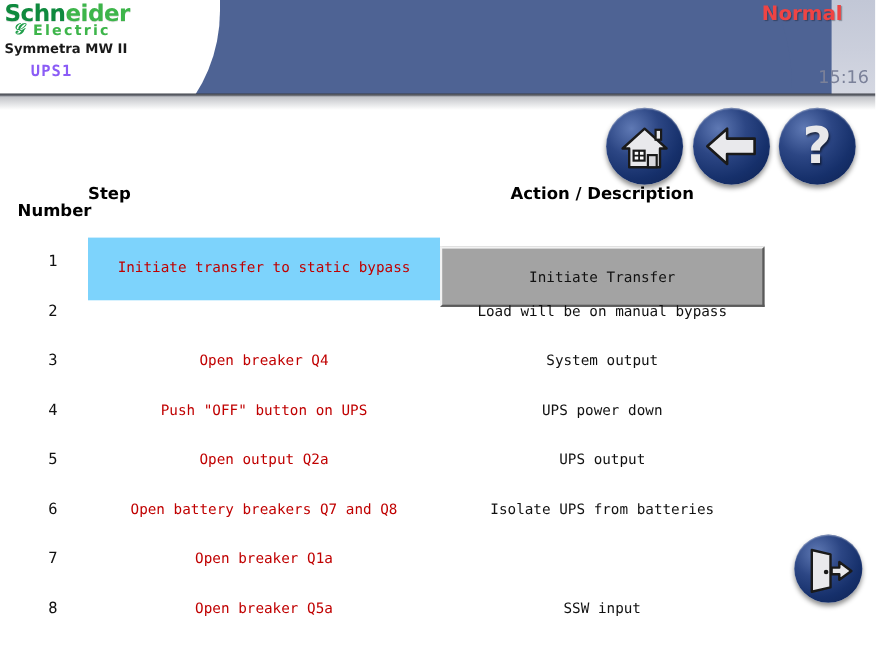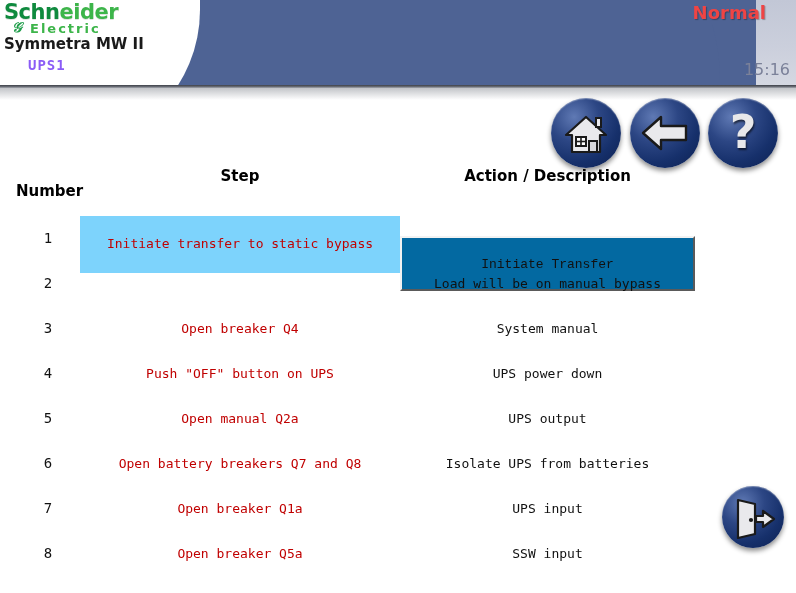--- a/index.html
+++ b/index.html
@@ -92,21 +92,21 @@
   .logo-swirl {
     position: absolute;
     left: 8px; top: -1px;
     font-size: 14px;
     color: #1f9e4a;
     font-style: italic;
     font-weight: bold;
   }
   .logo-model {
     font-family: "DejaVu Sans", sans-serif;
-    font-size: 15px;
+    font-size: 12px;
     font-weight: bold;
     color: #1a1a1a;
     line-height: 14px;
     margin-top: 2px;
     letter-spacing: 0px;
   }
 
   .ups-label {
     position: absolute;
     left: 28px; top: 57px;
@@ -211,21 +211,21 @@
   
   .col-head {
     position: absolute;
     font-family: "DejaVu Sans", sans-serif;
     font-size: 15px;
     font-weight: bold;
     color: #000000;
     z-index: 4;
   }
   #head-number { left: 16px; top: 182px; }
-  #head-step   { left: 80px; top: 167px; width: 320px; text-align: center; }
+  #head-step   { left: 80px; top: 167px; width: 320px; }
   #head-action { left: 400px; top: 167px; width: 295px; text-align: center; }
 
   .row {
     position: absolute;
     left: 0;
     width: 796px;
     height: 45px;
   }
   .cell-num {
     position: absolute;
@@ -262,31 +262,30 @@
   }
 
   
   .row.active .cell-step {
     top: 0;
     height: 57px;
     line-height: 55px;
     background: #7dd3fc;
   }
   .row.active .cell-action {
-    top: 20px;
+    top: 8px;
     height: 55px;
     line-height: 53px;
-    background: #0369a1;
+    background: #a3a3a3;
     border-top: 2px solid #f2f2f2;
     border-left: 2px solid #f2f2f2;
     border-right: 2px solid #5a5a5a;
     border-bottom: 2px solid #5a5a5a;
     box-sizing: border-box;
     cursor: pointer;
-    font-family: Liberation Mono, monospace;
   }
 </style>
 </head>
 <body>
 
 <div id="screen">
 
   <div class="header">
     <div class="header-plate"></div>
     <div class="header-blue"></div>
@@ -348,41 +347,40 @@
         <div class="cell-step">Initiate transfer to static bypass</div>
         <div class="cell-action">Initiate Transfer</div>
       </div>
       <div class="row" style="top: 261px;">
         <div class="cell-num">2</div>
         <div class="cell-action">Load will be on manual bypass</div>
       </div>
       <div class="row" style="top: 306px;">
         <div class="cell-num">3</div>
         <div class="cell-step">Open breaker Q4</div>
-        <div class="cell-action">System manual</div>
+        <div class="cell-action">System output</div>
       </div>
       <div class="row" style="top: 351px;">
         <div class="cell-num">4</div>
         <div class="cell-step">Push "OFF" button on UPS</div>
         <div class="cell-action">UPS power down</div>
       </div>
       <div class="row" style="top: 396px;">
         <div class="cell-num">5</div>
-        <div class="cell-step">Open manual Q2a</div>
+        <div class="cell-step">Open output Q2a</div>
         <div class="cell-action">UPS output</div>
       </div>
       <div class="row" style="top: 441px;">
         <div class="cell-num">6</div>
         <div class="cell-step">Open battery breakers Q7 and Q8</div>
         <div class="cell-action">Isolate UPS from batteries</div>
       </div>
       <div class="row" style="top: 486px;">
         <div class="cell-num">7</div>
         <div class="cell-step">Open breaker Q1a</div>
-        <div class="cell-action">UPS input</div>
       </div>
       <div class="row" style="top: 531px;">
         <div class="cell-num">8</div>
         <div class="cell-step">Open breaker Q5a</div>
         <div class="cell-action">SSW input</div>
       </div>
     </div>
 
 </div>
 

